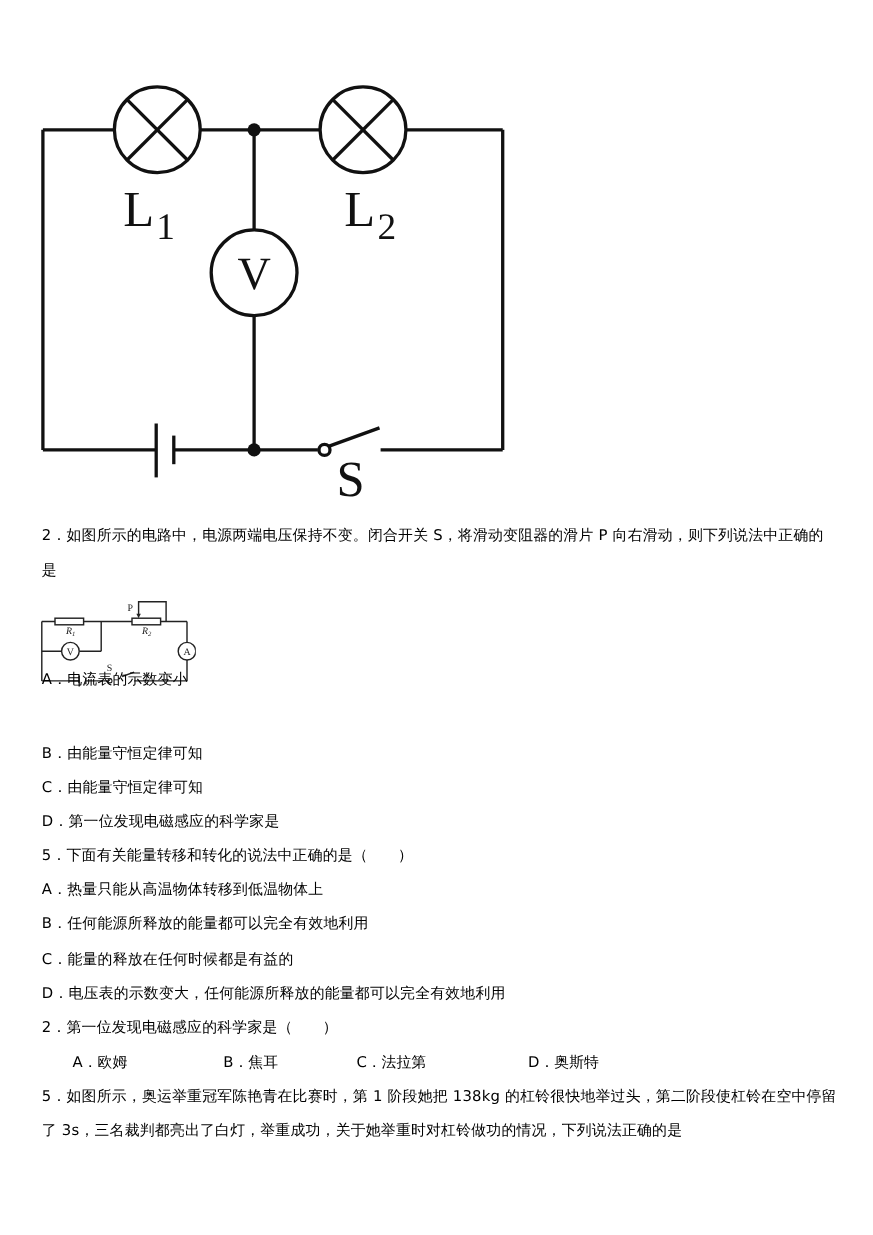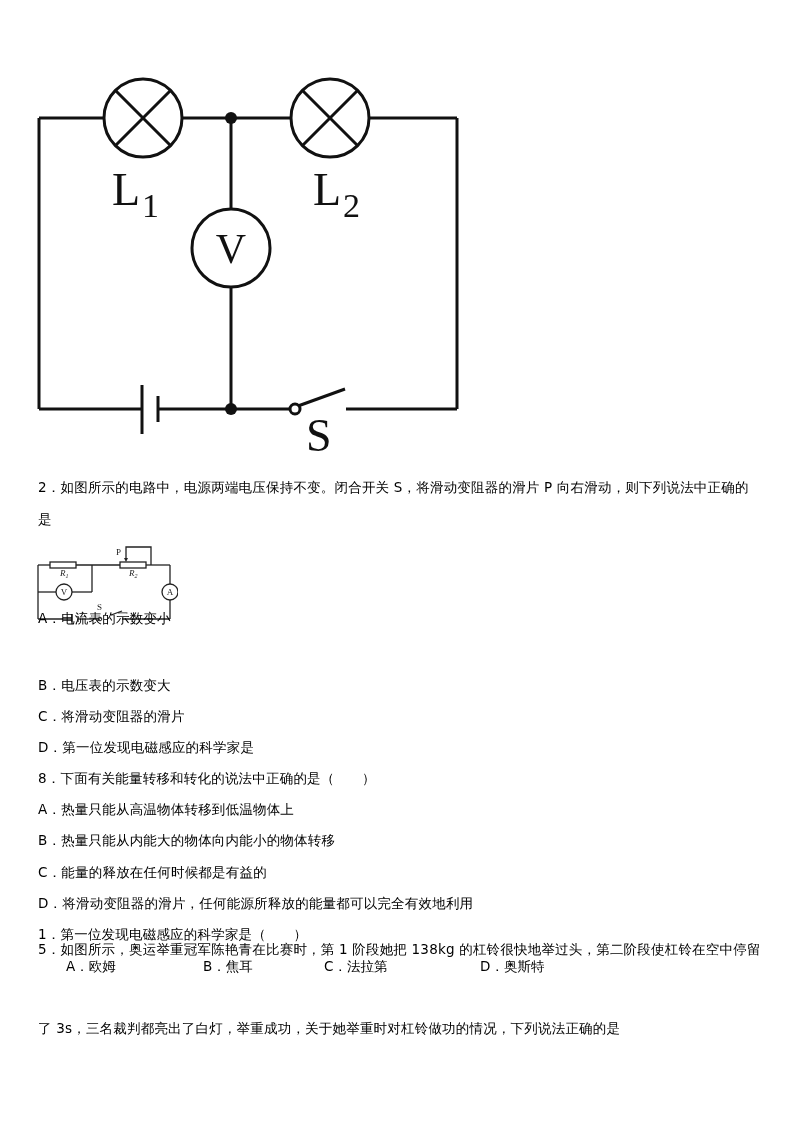--- a/index.html
+++ b/index.html
@@ -100,30 +100,30 @@
     <text x="80" y="11" font-size="9">P</text>
     <text x="24" y="32" font-size="9" font-style="italic"><tspan>R</tspan><tspan font-size="6" dy="2">1</tspan></text>
     <text x="93" y="32" font-size="9" font-style="italic"><tspan>R</tspan><tspan font-size="6" dy="2">2</tspan></text>
     <text x="28" y="51" font-size="9" text-anchor="middle">V</text>
     <text x="134" y="51" font-size="9" text-anchor="middle">A</text>
     <text x="61" y="66" font-size="9">S</text>
   </g>
 </svg>
 
 <div class="line" style="top:609px">A．电流表的示数变小</div>
-<div class="line" style="top:676px">B．电压表的示数变大</div>
-<div class="line" style="top:707px">C．将滑动变阻器的滑片</div>
+<div class="line" style="top:676px">B．由能量守恒定律可知</div>
+<div class="line" style="top:707px">C．由能量守恒定律可知</div>
 <div class="line" style="top:738px">D．第一位发现电磁感应的科学家是</div>
 
-<div class="line" style="top:769px">8．下面有关能量转移和转化的说法中正确的是（　　）</div>
+<div class="line" style="top:769px">5．下面有关能量转移和转化的说法中正确的是（　　）</div>
 <div class="line" style="top:800px">A．热量只能从高温物体转移到低温物体上</div>
-<div class="line" style="top:831px">B．热量只能从内能大的物体向内能小的物体转移</div>
+<div class="line" style="top:831px">B．任何能源所释放的能量都可以完全有效地利用</div>
 <div class="line" style="top:863px">C．能量的释放在任何时候都是有益的</div>
-<div class="line" style="top:894px">D．将滑动变阻器的滑片，任何能源所释放的能量都可以完全有效地利用</div>
+<div class="line" style="top:894px">D．电压表的示数变大，任何能源所释放的能量都可以完全有效地利用</div>
 
-<div class="line" style="top:925px">1．第一位发现电磁感应的科学家是（　　）</div>
+<div class="line" style="top:925px">2．第一位发现电磁感应的科学家是（　　）</div>
 <div class="opt4" style="left:38px">A．欧姆</div>
 <div class="opt4" style="left:175px">B．焦耳</div>
 <div class="opt4" style="left:296px">C．法拉第</div>
 <div class="opt4" style="left:452px">D．奥斯特</div>
 
-<div class="line" style="top:940px">5．如图所示，奥运举重冠军陈艳青在比赛时，第 1 阶段她把 138kg 的杠铃很快地举过头，第二阶段使杠铃在空中停留</div>
+<div class="line" style="top:988px">5．如图所示，奥运举重冠军陈艳青在比赛时，第 1 阶段她把 138kg 的杠铃很快地举过头，第二阶段使杠铃在空中停留</div>
 <div class="line" style="top:1019px">了 3s，三名裁判都亮出了白灯，举重成功，关于她举重时对杠铃做功的情况，下列说法正确的是</div>
 
 </body></html>

